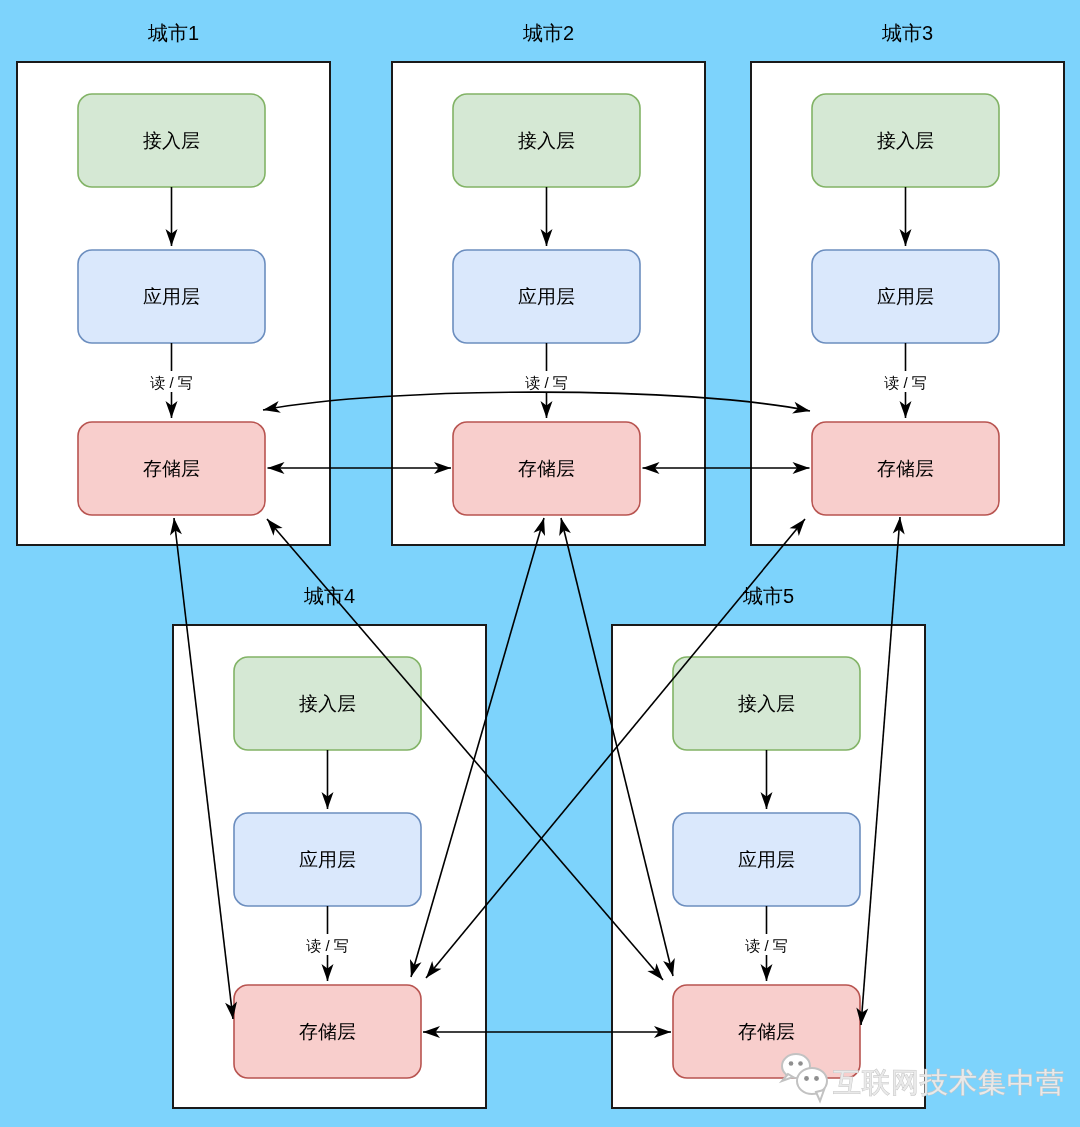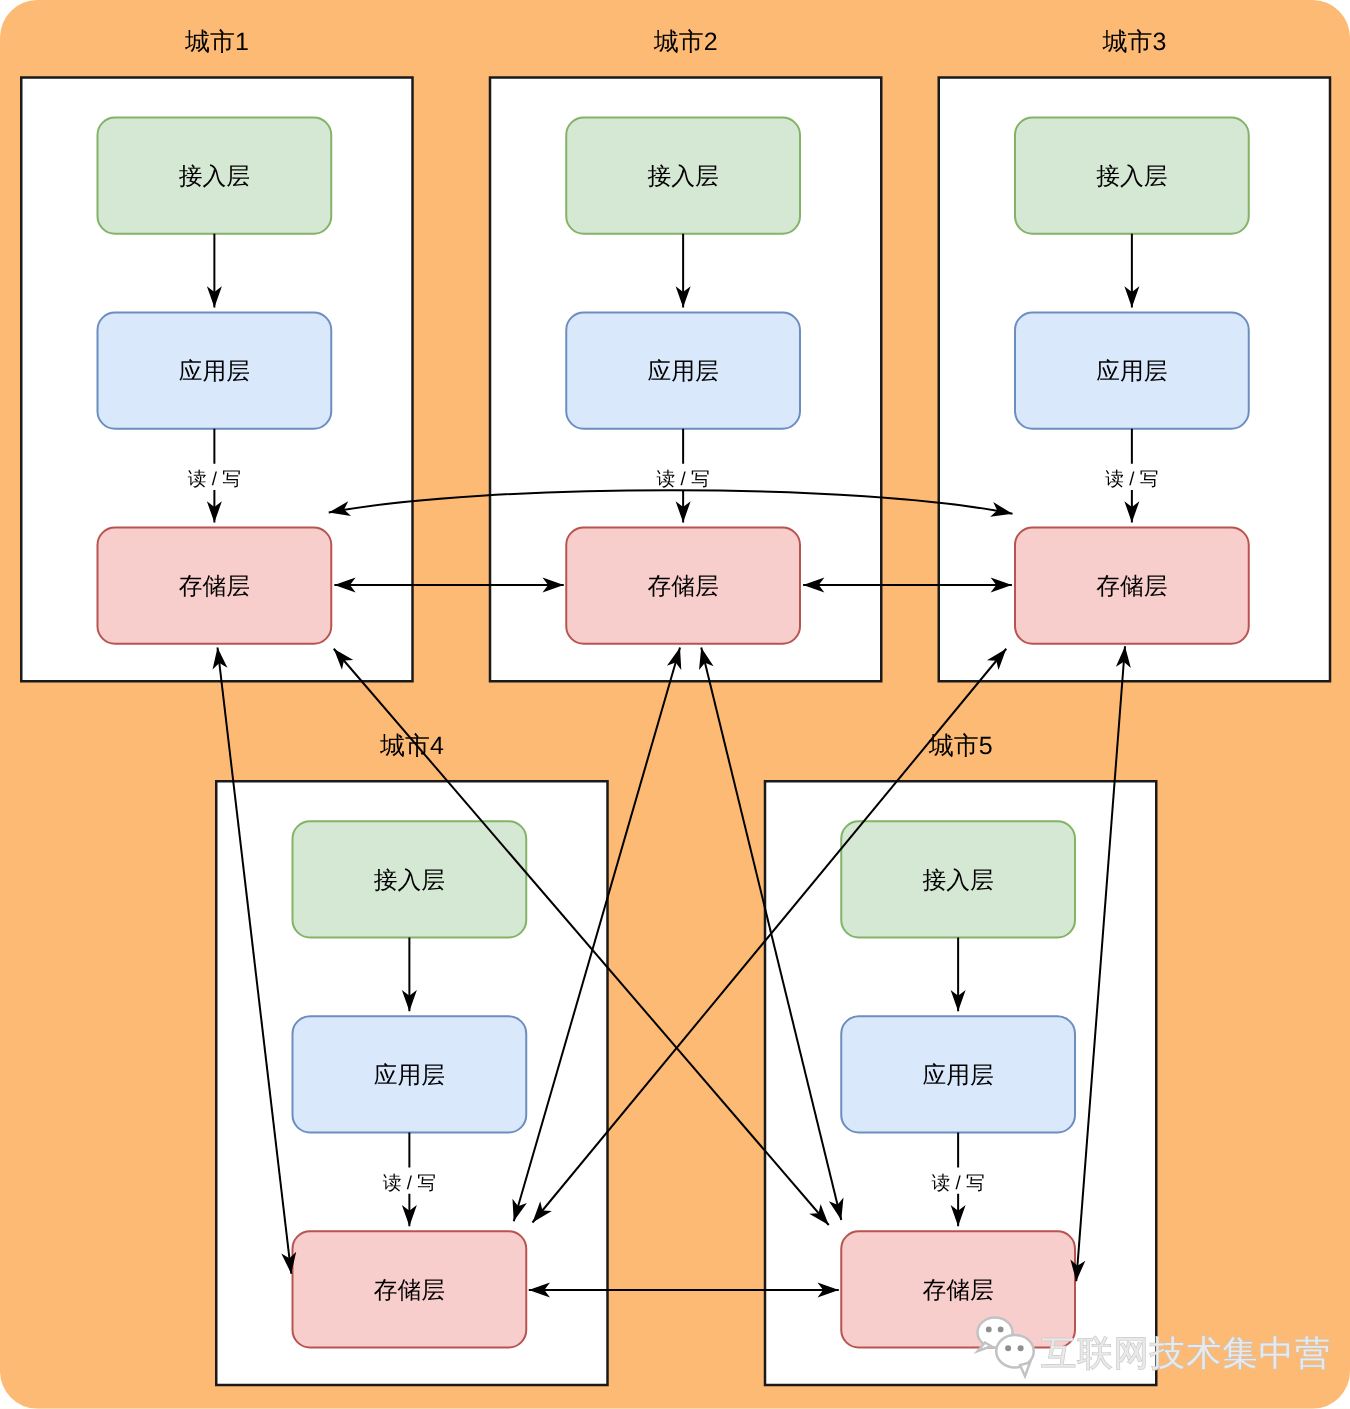--- a/index.html
+++ b/index.html
@@ -1,22 +1,21 @@
 <!DOCTYPE html>
 <html><head>
 <meta charset="utf-8">
 <style>
   html, body { margin: 0; padding: 0; background: #ffffff; }
   .canvas {
     position: relative;
     width: 1080px;
     height: 1127px;
-    background: #fdba74;
+    background: #7dd3fc;
     font-family: "Liberation Sans", sans-serif;
-    border-radius: 30px;
   }
   svg { display: block; }
   .city-box   { fill: #ffffff; stroke: #1a1a1a; stroke-width: 2; }
   .layer      { stroke-width: 1.6; }
   .layer.access  { fill: #d5e8d4; stroke: #82b366; }
   .layer.app     { fill: #dae8fc; stroke: #6c8ebf; }
   .layer.storage { fill: #f8cecc; stroke: #b85450; }
   .city-title { font-size: 20px; fill: #000000; text-anchor: middle; }
   .layer-label{ font-size: 19px; fill: #000000; text-anchor: middle; }
   .rw         { font-size: 15px; fill: #000000; text-anchor: middle; }

